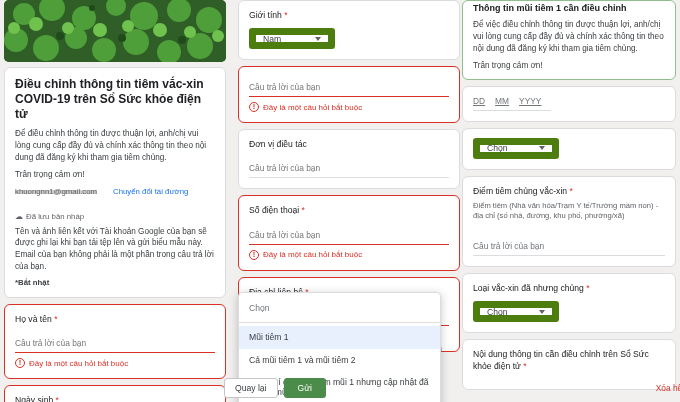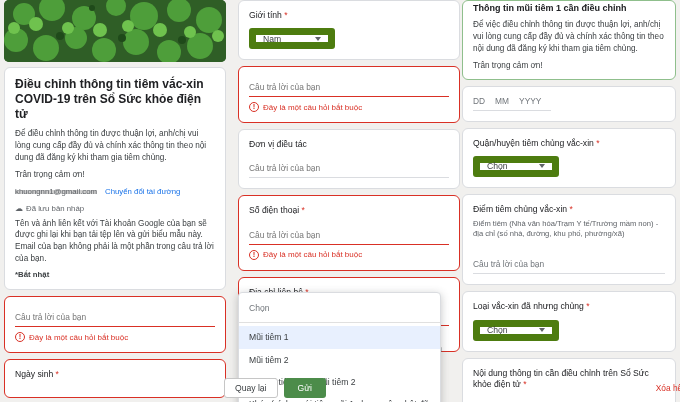--- a/index.html
+++ b/index.html
@@ -92,20 +92,21 @@
     flex: 0 0 auto;
   }
   .date-row {
     display: flex;
     gap: 10px;
     font-size: 8.4px;
     color: #70757a;
     border-bottom: 1px solid #dadce0;
     padding-bottom: 4px;
     width: 78px;
+    text-decoration: underline;
   }
   .select-box {
     border: 7px solid #4d7c0f;
     border-radius: 3px;
     height: 21px;
     display: flex;
     align-items: center;
     justify-content: space-between;
     padding: 0 7px;
     font-size: 8.6px;
@@ -115,21 +116,21 @@
   }
   .caret {
     width: 0; height: 0;
     border-left: 3.5px solid transparent;
     border-right: 3.5px solid transparent;
     border-top: 4px solid #5f6368;
   }
   .acct-row {
     display: flex;
     align-items: center;
-    gap: 8px;
+    gap: 16px;
     font-size: 7.8px;
     margin: 6px 0 5px 0;
     flex-wrap: wrap;
   }
   .acct-mail {
     color: #5f6368;
     background: linear-gradient(transparent 35%, #cfcfcf 35%, #cfcfcf 75%, transparent 75%);
     border-radius: 2px;
   }
   .link { color: #1a73e8; cursor: pointer; }
@@ -294,20 +295,23 @@
         <span class="draft">
           <span class="cloud">☁</span>
           <span>Đã lưu bản nháp</span>
         </span>
       </div>
       <div class="desc">Tên và ảnh liên kết với Tài khoản Google của bạn sẽ được ghi lại khi bạn tải tệp lên và gửi biểu mẫu này. Email của bạn không phải là một phần trong câu trả lời của bạn.</div>
       <div class="bold-note">*Bắt nhật</div>
     </div>
 
     <div class="card err">
+      <div class="q-label">
+        <span>Họ và tên</span><span class="star"> *</span>
+      </div>
       <input class="underline-input err-line" placeholder="Câu trả lời của bạn" style="">
       <div class="err-msg">
         <span class="err-icon">!</span>
         <span>Đây là một câu hỏi bắt buộc</span>
       </div>
     </div>
 
     <div class="card err">
       <div class="q-label">
         <span>Ngày sinh</span><span class="star"> *</span>
@@ -375,23 +379,20 @@
 
     <div class="card">
       <div class="date-row">
         <span>DD</span>
         <span>MM</span>
         <span>YYYY</span>
       </div>
     </div>
 
     <div class="card">
-      <div class="q-label">
-        <span>Quận/huyện tiêm chủng vắc-xin</span><span class="star"> *</span>
-      </div>
       <div class="select-box">
         <span>Chọn</span>
         <span class="caret"></span>
       </div>
     </div>
 
     <div class="card">
       <div class="q-label">
         <span>Điểm tiêm chủng vắc-xin</span><span class="star"> *</span>
       </div>
@@ -415,21 +416,20 @@
       </div>
 
     </div>
 
   </div>
 
   <div class="dropdown">
     <div class="dd-item placeholder">Chọn</div>
     <div class="dd-sep"></div>
     <div class="dd-item sel">Mũi tiêm 1</div>
-    <div class="dd-item">Mũi tiêm 2</div>
     <div class="dd-item">Cả mũi tiêm 1 và mũi tiêm 2</div>
     <div class="dd-item">Khác (ví dụ: mới tiêm mũi 1 nhưng cập nhật đã tiêm 2 mũi)</div>
   </div>
 
   <div class="scroll-hint" style="right:238px; bottom:48px;">trả lời</div>
 
   <div class="bottombar">
     <button class="btn-outline">Quay lại</button>
     <button class="btn-primary">Gửi</button>
     <span class="clear-link">Xóa hết câu trả lời</span>

